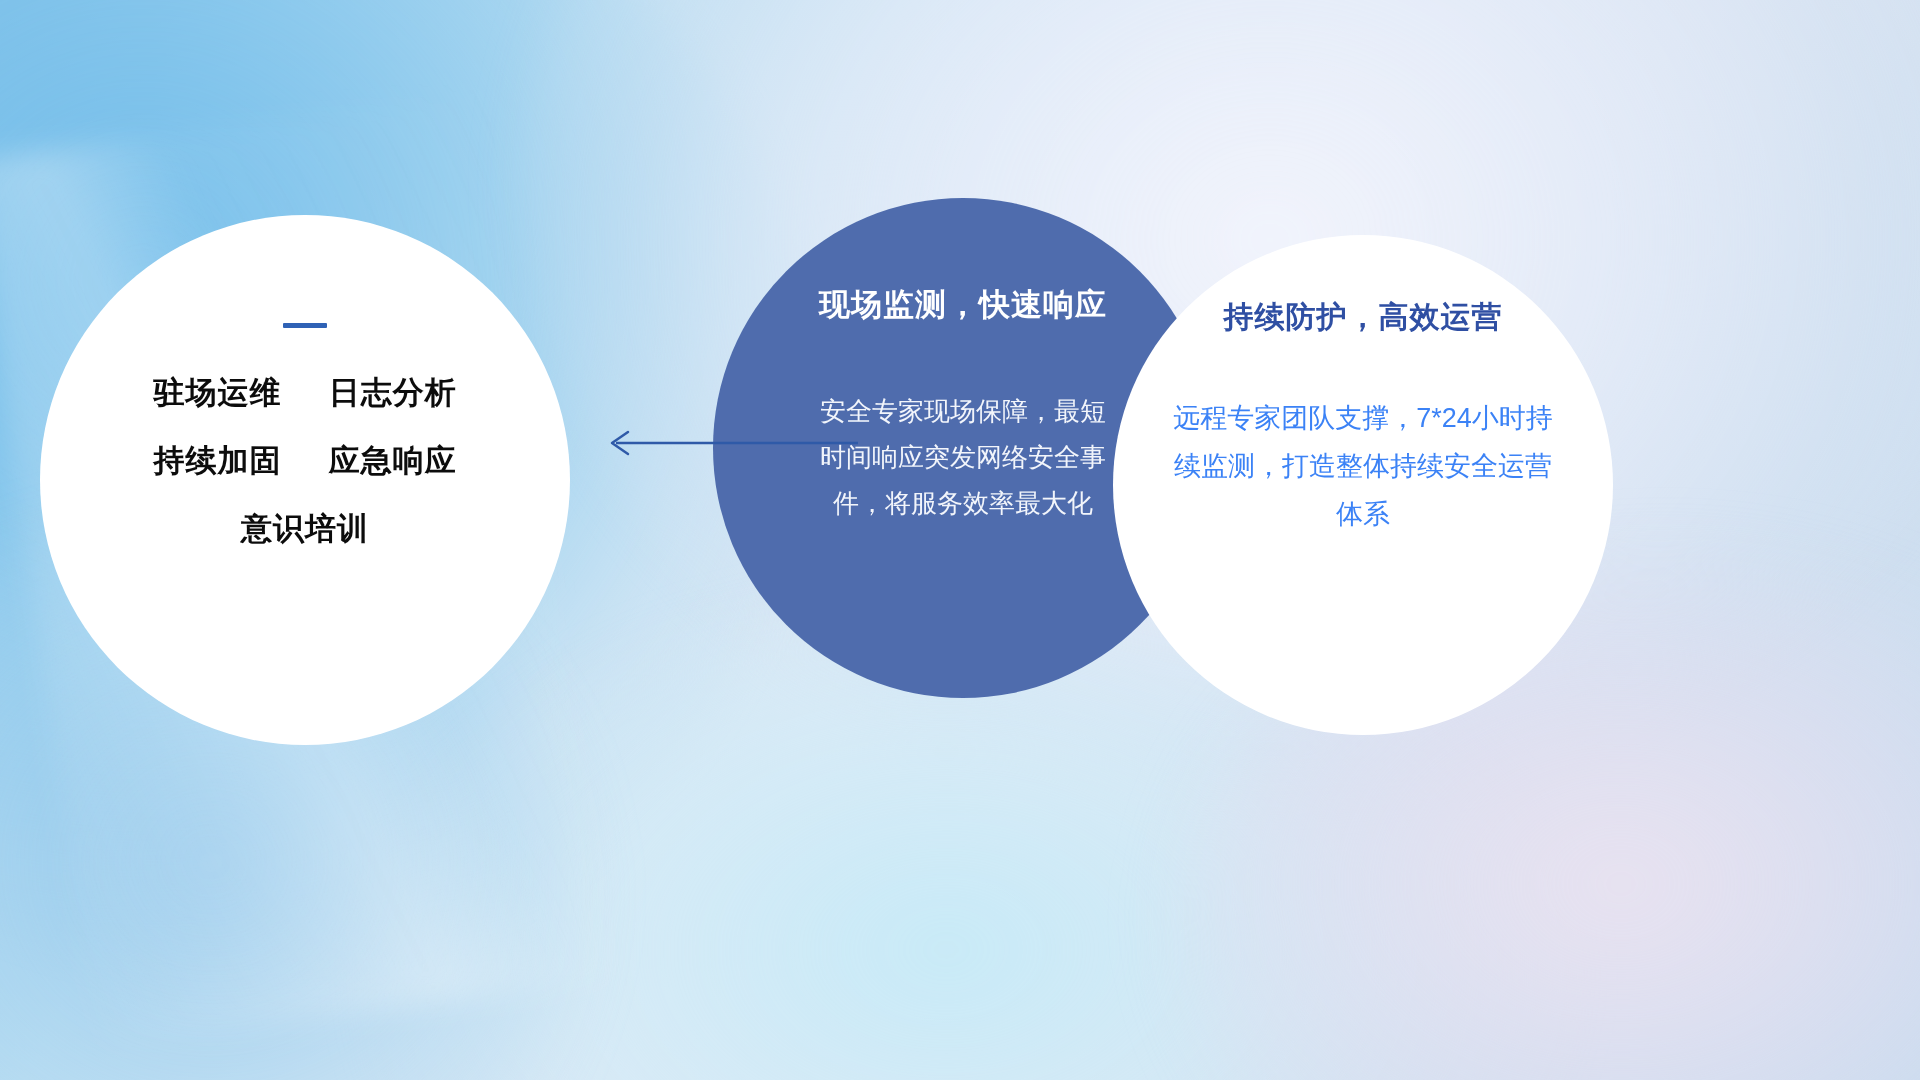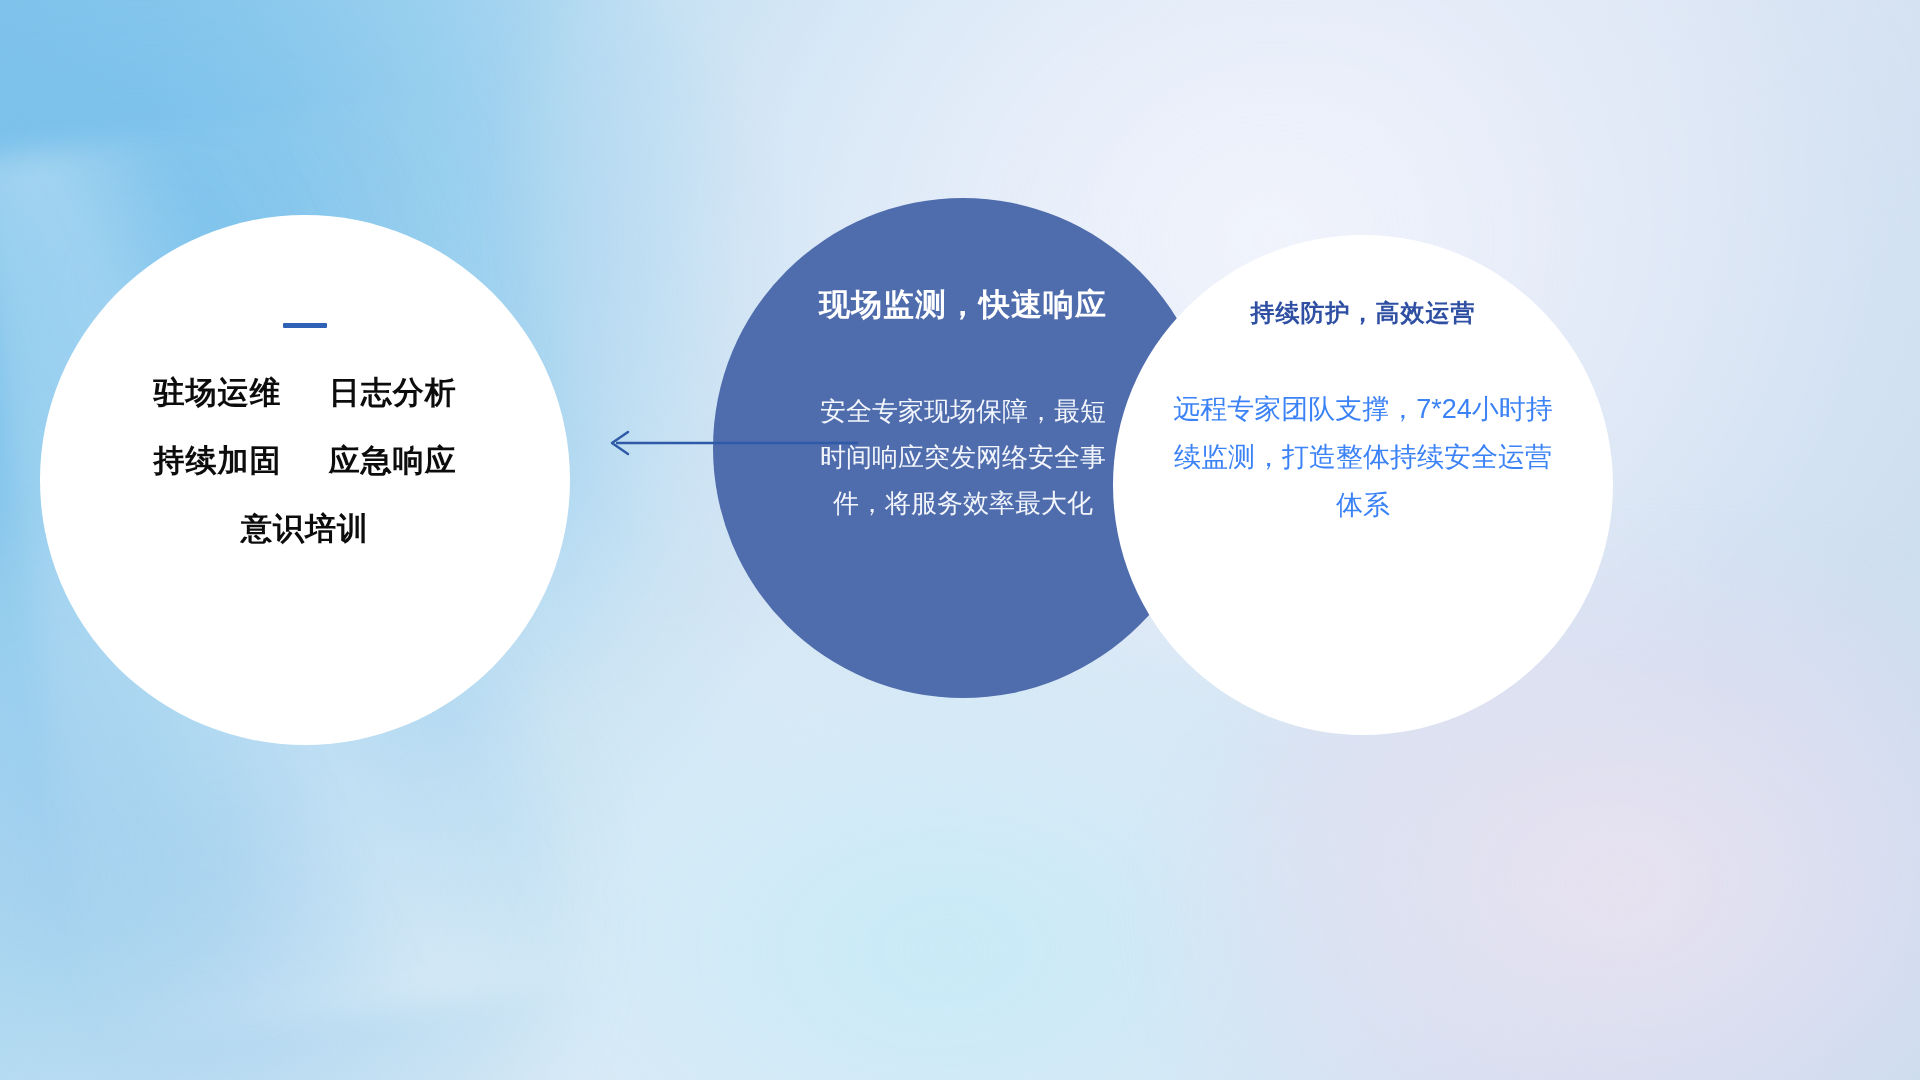--- a/index.html
+++ b/index.html
@@ -201,21 +201,21 @@
     width: 500px;
     height: 500px;
     background: #ffffff;
     z-index: 3;
     display: flex;
     flex-direction: column;
     align-items: center;
     padding-top: 62px;
   }
   .right-heading {
-    font-size: 24px;
+    font-size: 30px;
     font-weight: bold;
     color: #2f4fa3;
     letter-spacing: 1px;
     white-space: nowrap;
     text-align: center;
   }
   .right-body {
     margin-top: 56px;
     width: 388px;
     font-size: 27px;

